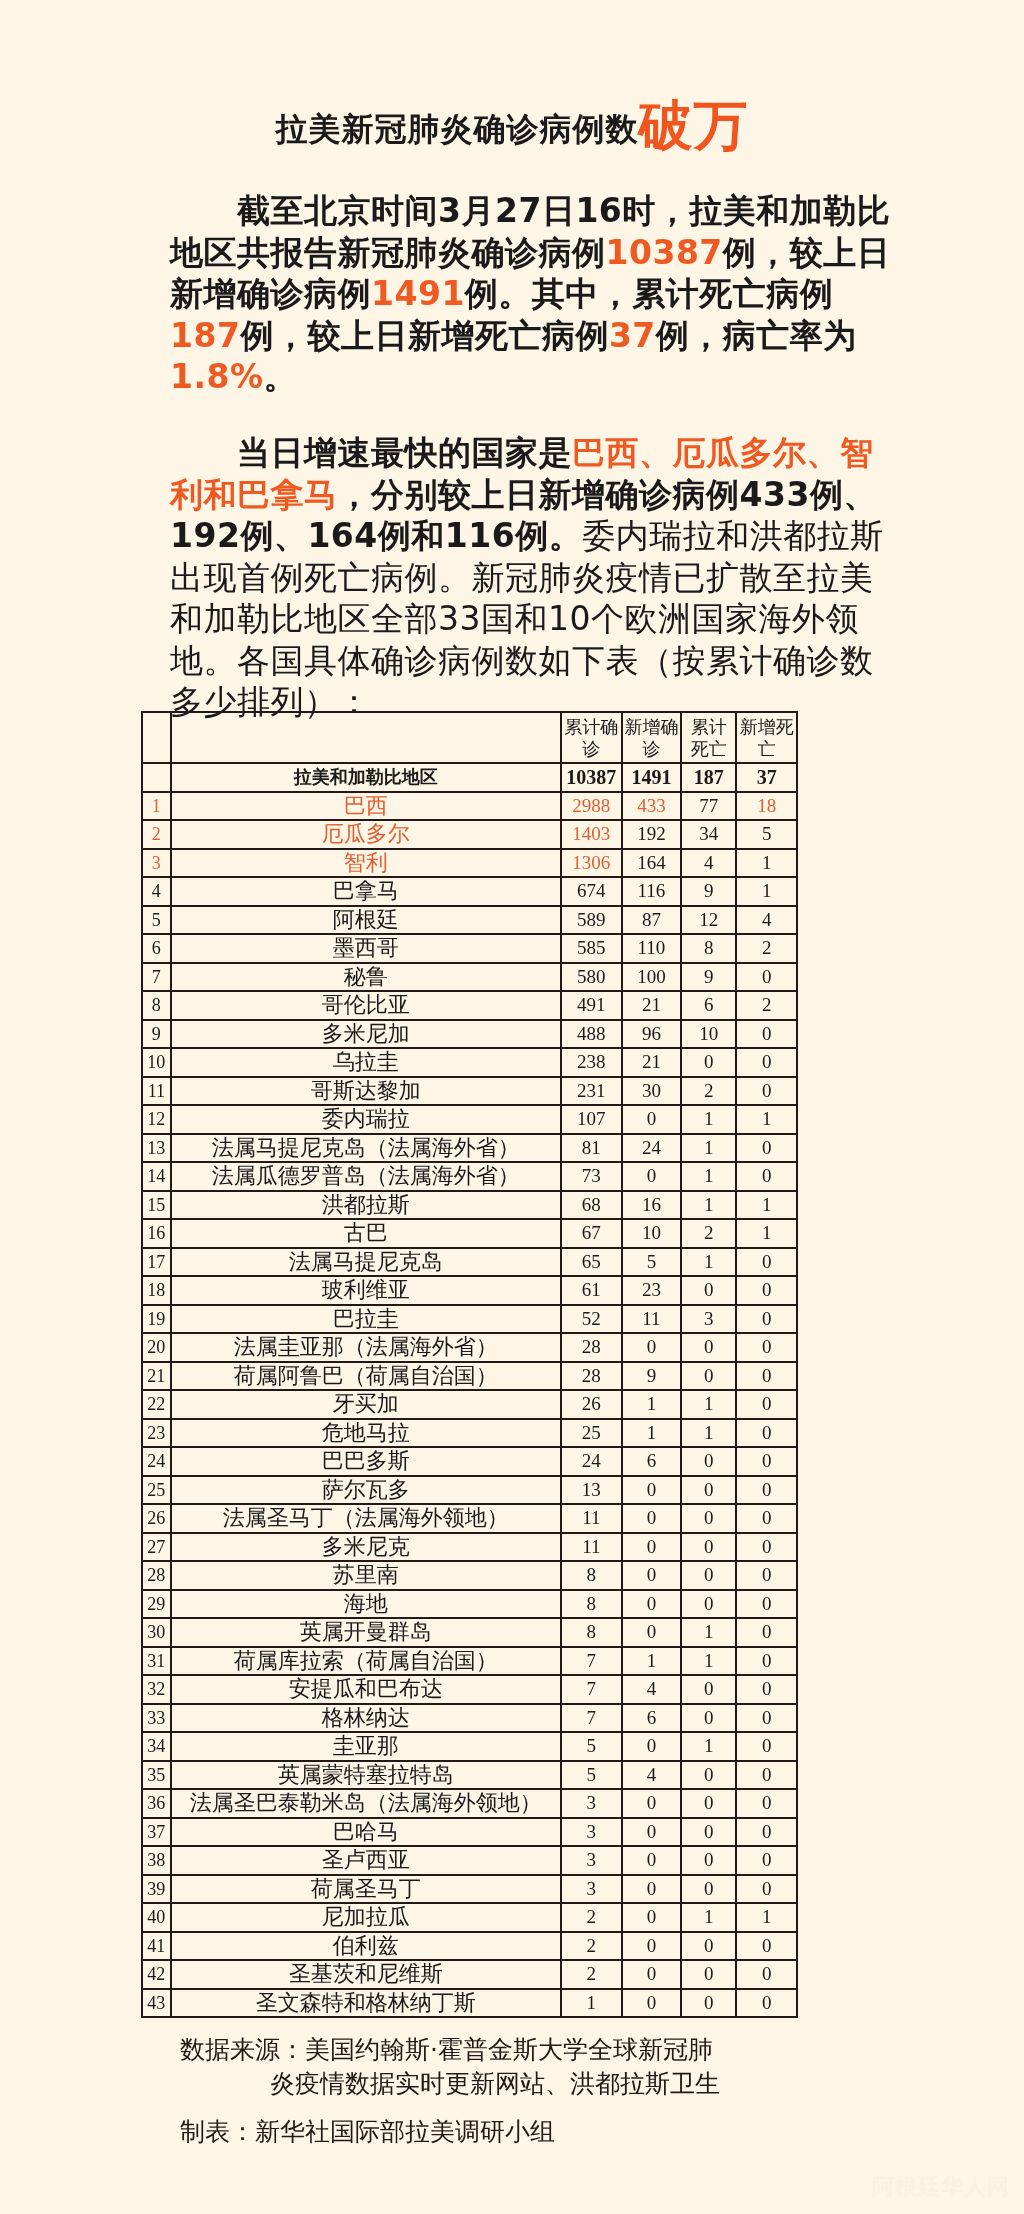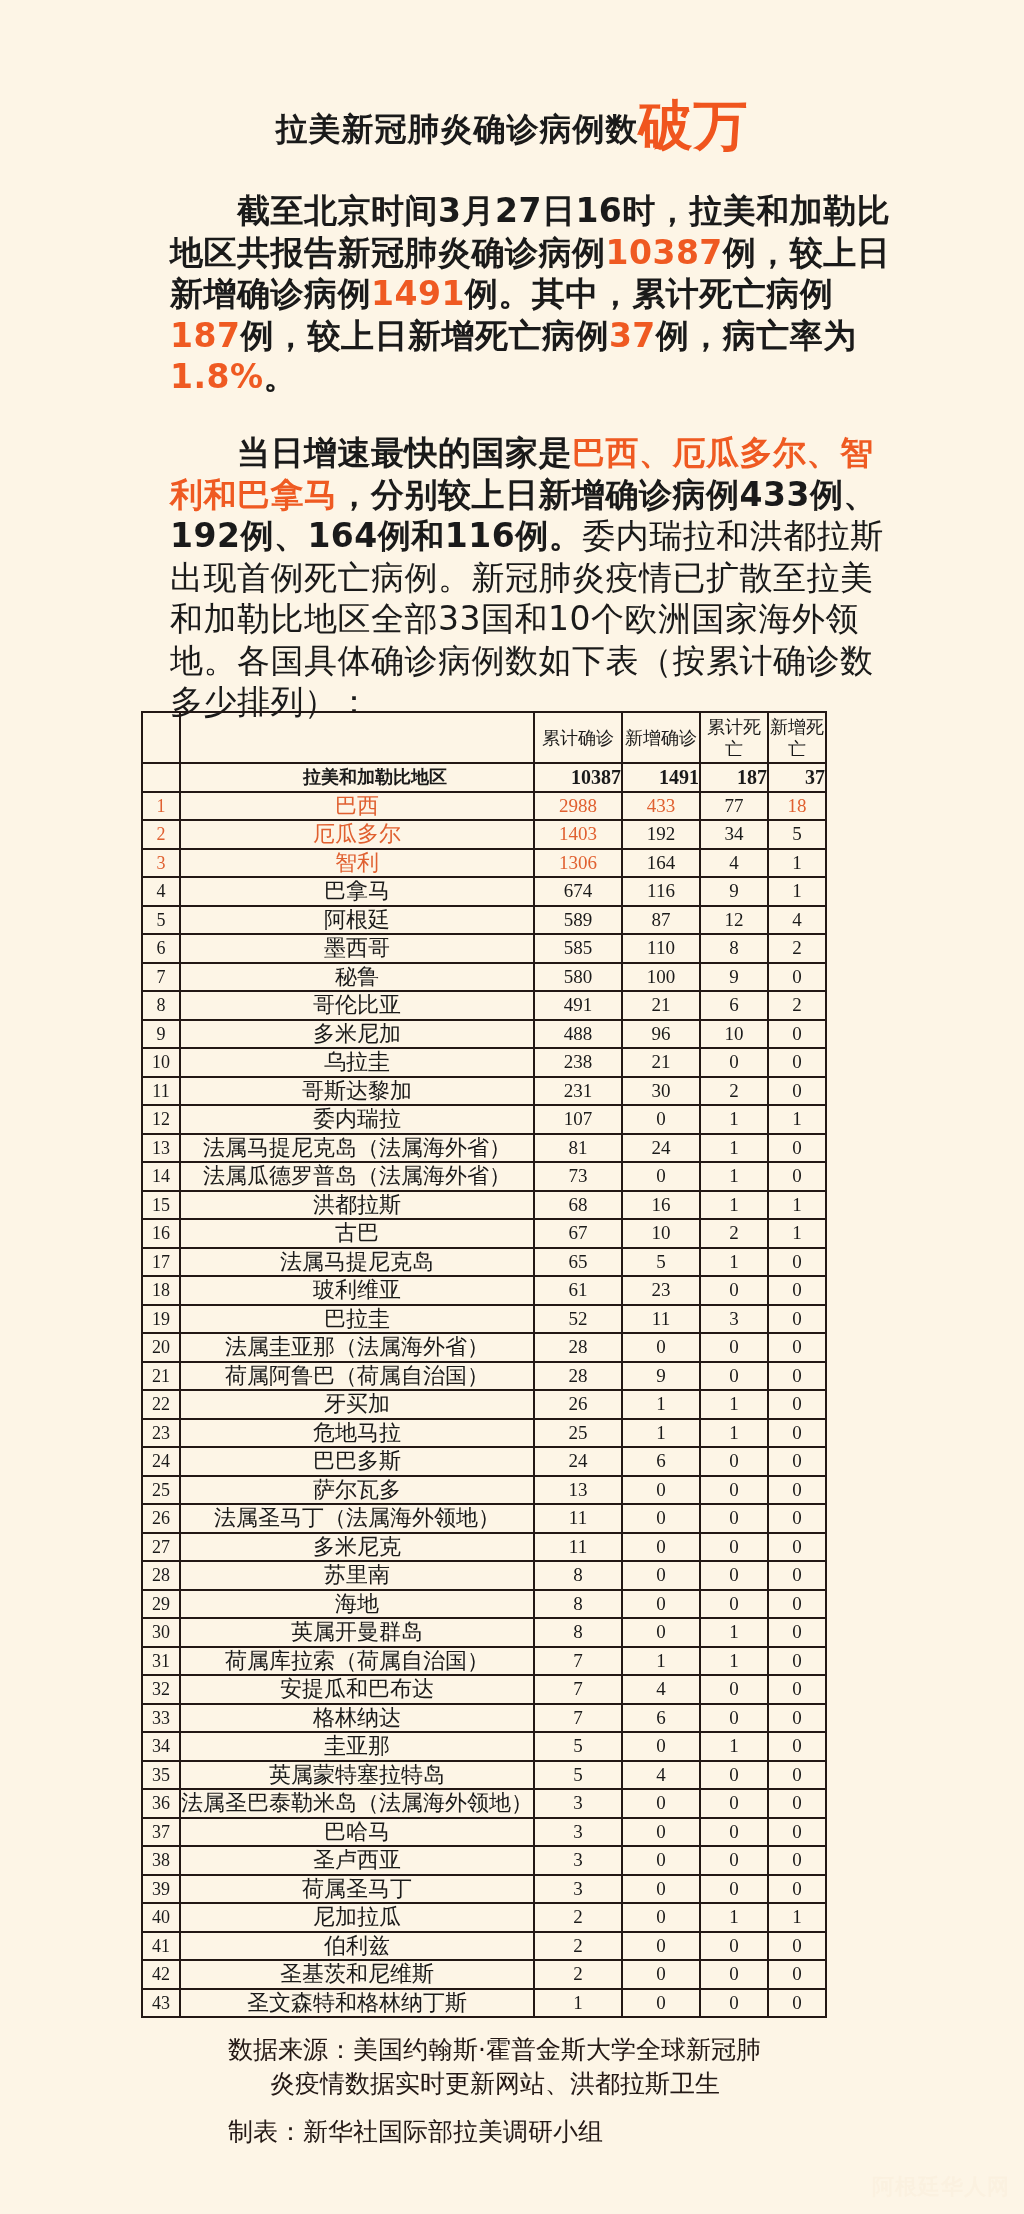--- a/index.html
+++ b/index.html
@@ -38,29 +38,29 @@
   }
   table.data th { height:49px; font-family:"DejaVu Sans","Liberation Sans",sans-serif; font-size:18px; line-height:22px; }
   col.c-num { width:26px; }
   col.c-name { width:341px; }
   col.c-a { width:55px; }
   col.c-b { width:54px; }
   col.c-c { width:50px; }
   col.c-d { width:55px; }
   td.idx { text-align:left; padding-left:1px; font-size:18px; }
   td.name { font-family:"DejaVu Sans","Liberation Sans",sans-serif; font-size:22px; white-space:nowrap; }
-  tr.total td { font-weight:bold; font-size:20px;padding-left:36px; }
+  tr.total td { font-weight:bold; font-size:20px; }
   tr.total td.name { font-size:18px; }
   .red { color:#e06030; }
   .footer {
     position:absolute; left:180px; top:2033px; width:720px;
     font-size:25px; line-height:34px; color:#231815;
   }
   .footer .src-body { padding-left:90px; }
-  .footer .row { display:flex;margin-left:48px; }
+  .footer .row { display:flex; }
   .footer .maker { margin-top:14px; }
   .watermark {
     position:absolute; right:14px; bottom:12px;
     font-size:22px; color:#fbf1e0; font-weight:bold; letter-spacing:1px;
   }
 </style>
 </head>
 <body>
 
 <div class="title">

